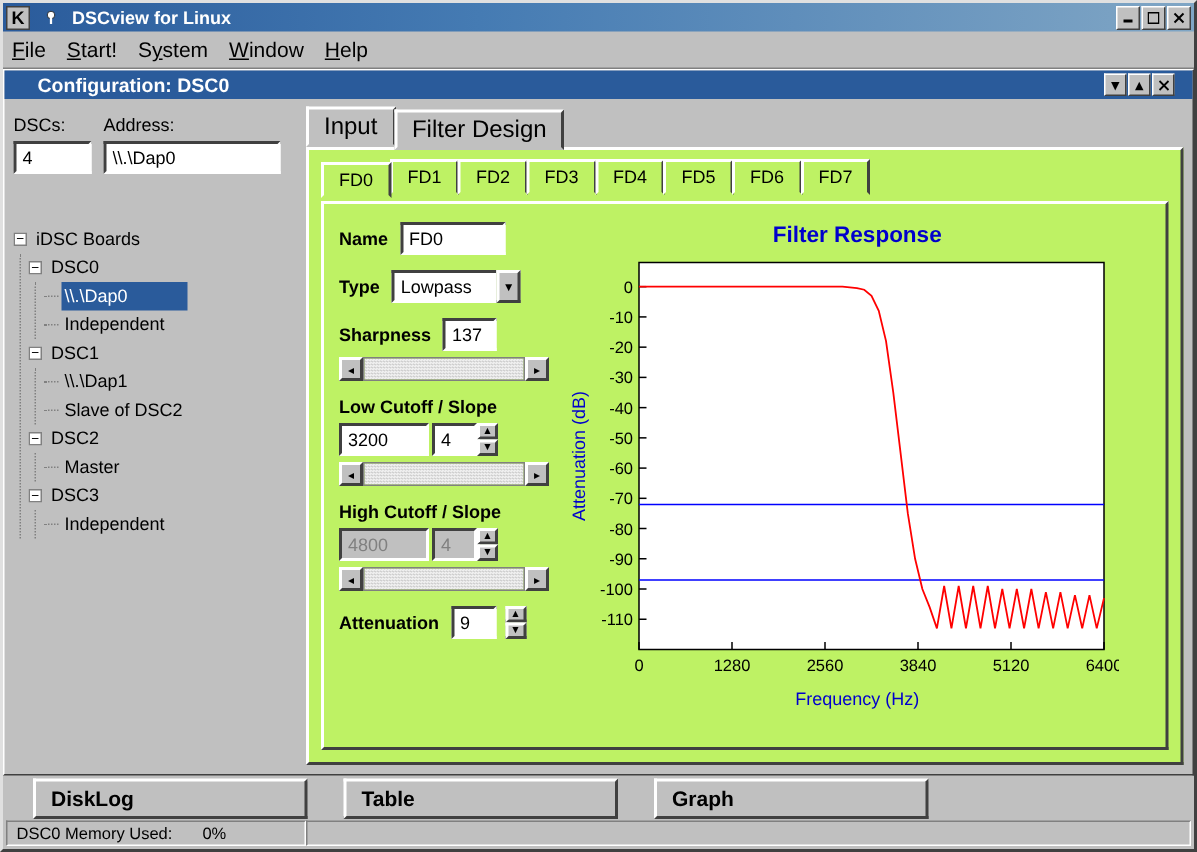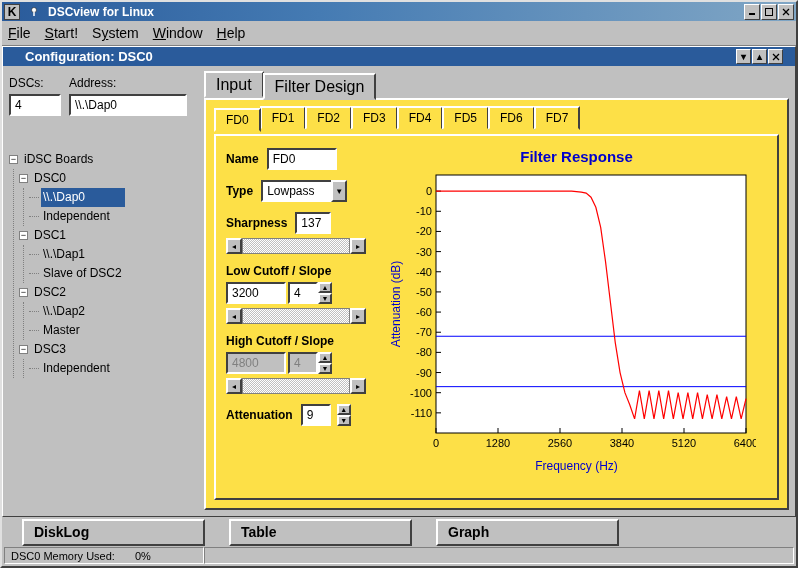--- a/index.html
+++ b/index.html
@@ -121,32 +121,32 @@
     flex:1;
     display:flex;flex-direction:column;
   }
   .tab-strip{display:flex;align-items:flex-end;height:22px;}
   .tab{
     border:2px solid;border-color:#fff #404040 transparent #fff;background:#c0c0c0;padding:3px 10px 2px;font-size:16px;
     position:relative;margin-right:-1px;
   }
   .tab.active{border-bottom-color:#c0c0c0;background:#c0c0c0;z-index:2;top:2px;}
   .tab-content{
-    border:2px solid;border-color:#fff #404040 #404040 #fff;background:#fde047;
+    border:2px solid;border-color:#fff #404040 #404040 #fff;background:#bef264;
     position:relative;flex:1;
     padding:6px 8px 8px 8px;
     display:flex;flex-direction:column;
   }
   .fd-tabs{display:flex;margin-bottom:4px}
   .fd-tab{
     border:2px solid;border-color:#fff #404040 transparent #fff;padding:3px 10px;font-size:12px;margin-right:-1px;
   }
   .fd-tab.active{top:2px;position:relative;z-index:2;}
   .fd-pane{
-    border:2px solid;border-color:#fff #404040 #404040 #fff;flex:1;display:flex;padding:12px 10px 25px 10px;gap:10px;
+    border:2px solid;border-color:#fff #404040 #404040 #fff;flex:1;display:flex;padding:12px 10px 25px 10px;
   }
   .params{width:150px;display:flex;flex-direction:column;gap:10px}
   .param-row{display:flex;align-items:center;gap:8px;flex-wrap:wrap}
   .param-label{font-weight:bold;font-size:12px;}
   .param-input{border:2px solid;border-color:#404040 #fff #fff #404040;background:#fff;padding:2px 4px;font-size:12px;width:70px;font-family:inherit}
   .param-input.small{width:36px}
   .param-input.disabled{background:#c0c0c0;color:#808080}
   .select-wrap{display:inline-flex;align-items:stretch}
   .select-btn{width:16px;border:2px solid;border-color:#fff #404040 #404040 #fff;background:#c0c0c0;display:flex;align-items:center;justify-content:center;font-size:8px;}
   .scrollbar-h{display:flex;height:16px;width:140px}
@@ -275,24 +275,20 @@
               <div class="tree-row">
                   <span class="tree-line-h"></span>
                   <span class="tree-item">Slave of DSC2</span>
                 </div>
             </div>
             <div class="tree-row">
                 <span class="tree-exp">−</span>
                 <span class="tree-item">DSC2</span>
               </div>
             <div style="padding-left:5px;border-left:1px dotted #808080;margin-left:4px">
-              <div class="tree-row">
-                  <span class="tree-line-h"></span>
-                  <span class="tree-item">\\.\Dap2</span>
-                </div>
               <div class="tree-row">
                   <span class="tree-line-h"></span>
                   <span class="tree-item">Master</span>
                 </div>
             </div>
             <div class="tree-row">
                 <span class="tree-exp">−</span>
                 <span class="tree-item">DSC3</span>
               </div>
             <div style="padding-left:5px;border-left:1px dotted #808080;margin-left:4px">

